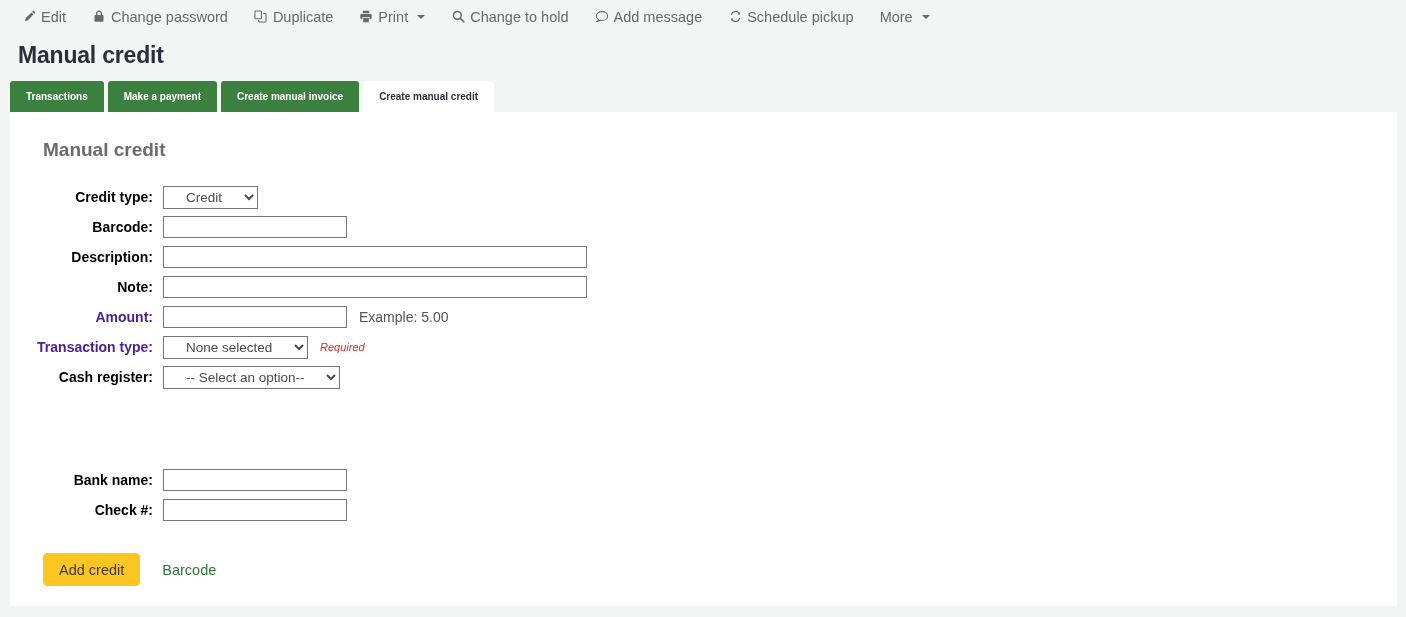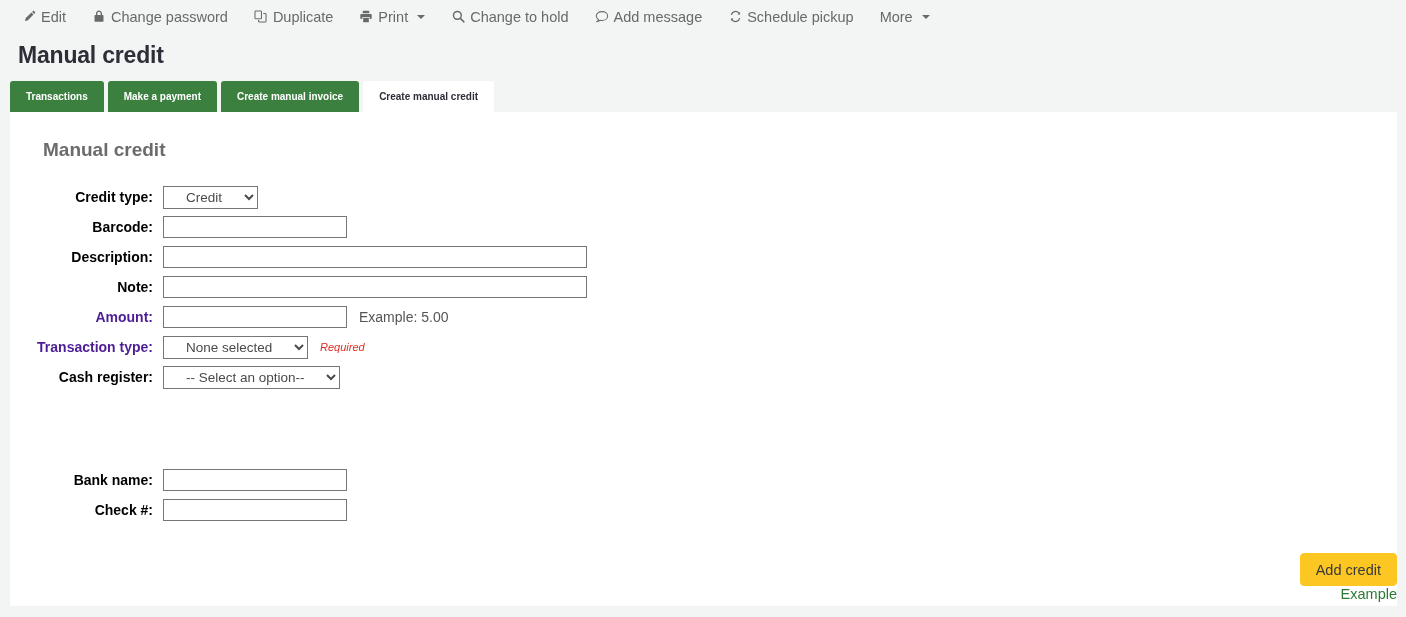--- a/index.html
+++ b/index.html
@@ -167,23 +167,22 @@
     white-space: nowrap;
   }
 
   
   #gap-after-main { height: 42px; }
   #gap-after-additional { height: 28px; }
 
   
   #actions {
     display: flex;
-    align-items: flex-end;
+    align-items: center;
     margin-left: 33px;
-    flex-direction: column;
   }
   #add-credit-btn {
     height: 33px;
     padding: 0 15px;
     background: #fcc623;
     border: 1px solid #fcc623;
     border-radius: 4px;
     font-family: "Liberation Sans", sans-serif;
     font-size: 14.5px;
     color: #3a3a3a;
@@ -323,16 +322,16 @@
       <li class="frow">
         <label class="flabel">Check #:</label>
         <input type="text" class="txt w-sm" placeholder="" style="">
       </li>
     </ul>
 
   <div id="gap-after-additional"></div>
 
   <div id="actions">
     <button id="add-credit-btn">Add credit</button>
-    <a id="cancel-link" href="#">Example</a>
+    <a id="cancel-link" href="#">Barcode</a>
   </div>
 
 </div>
 
 </body></html>

